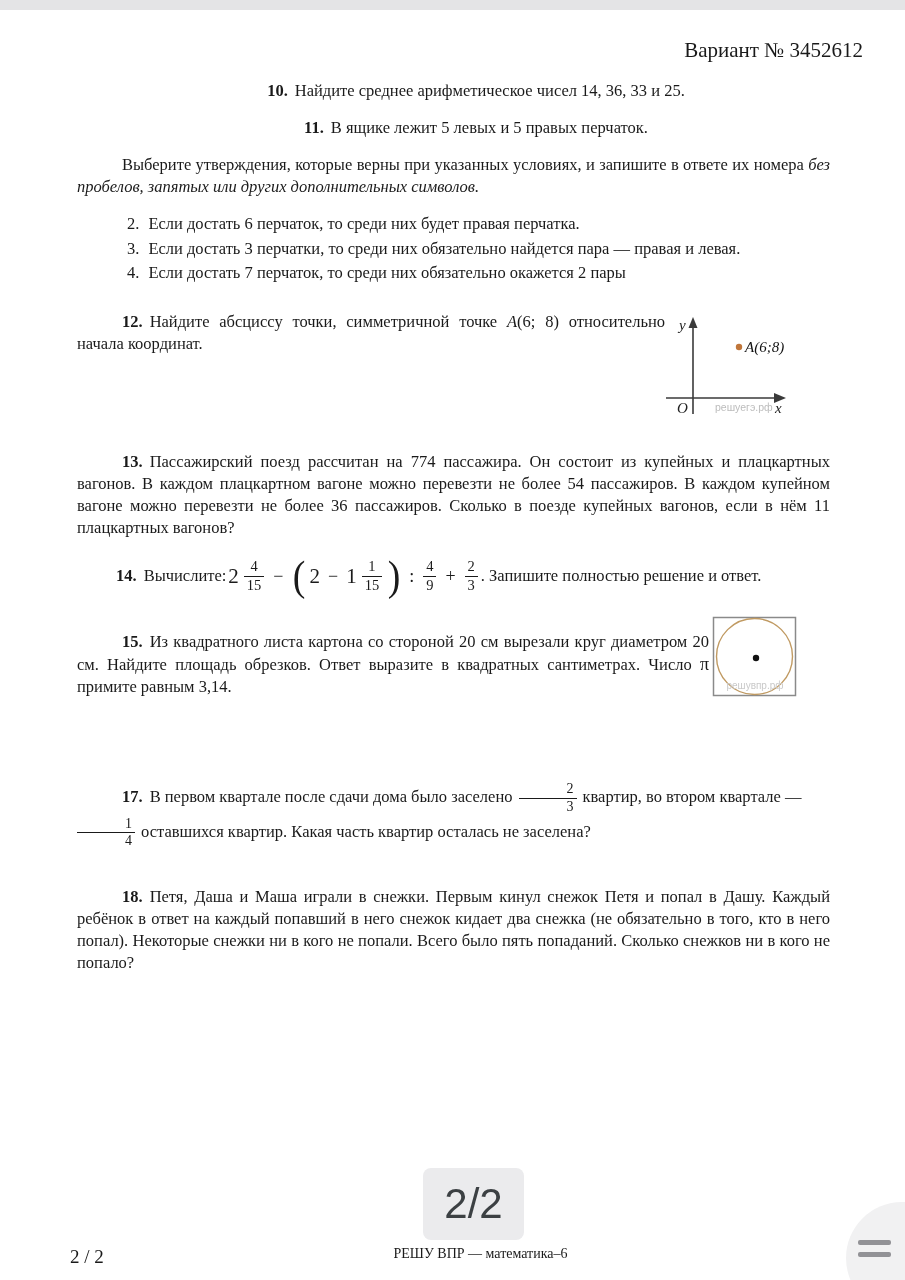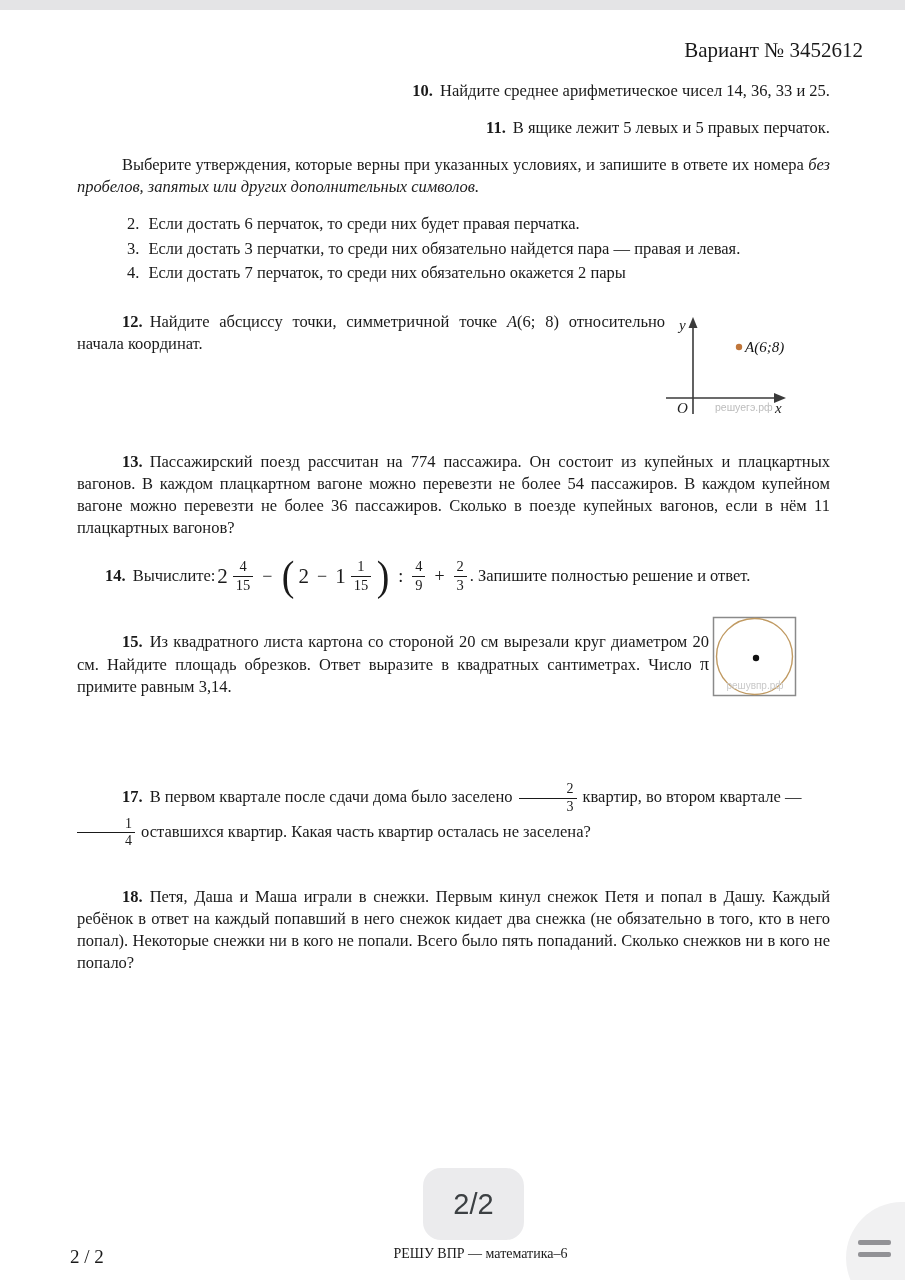--- a/index.html
+++ b/index.html
@@ -7,21 +7,21 @@
     position:relative; width:905px; height:1280px; background:#ffffff;
     overflow:hidden; font-family:"Liberation Serif", serif; color:#1a1a1a;
   }
   .topband { position:absolute; top:0; left:0; width:905px; height:10px; background:#e4e4e6; }
   .variant { position:absolute; top:38px; right:42px; font-size:21px; }
 
   .para {
     position:absolute; left:77px; width:753px;
     font-size:16.5px; line-height:22px; text-align:justify; text-indent:45px;
   }
-  .single { text-align:right; }
+  .single { text-align:center; }
   .pnum { margin-right:7px; font-weight:bold; }
   .ital { font-style:italic; }
 
   .stlist { position:absolute; left:127px; top:212px; width:703px; font-size:16.5px; }
   .stitem { line-height:24.5px; }
   .stitem .linum { margin-right:9px; }
 
   .narrow { width:588px; }
   .w15 { width:632px;margin-top:18px; }
 
@@ -35,37 +35,37 @@
   .wm2 { font-family:"Liberation Sans", sans-serif; font-size:10px; fill:#c9c9c9; }
 
   .fr {
     display:inline-flex; flex-direction:column; align-items:center;
     vertical-align:middle; font-size:14px; line-height:1.2; margin:0 6px;
   }
   .fr > span { padding:0 3px; }
   .fr > .d { border-top:1px solid #1a1a1a; }
 
   .p14 {
-    position:absolute; left:60px; top:548px; width:790px; height:56px;
+    position:absolute; left:71px; top:548px; width:790px; height:56px;
     display:flex; align-items:center; font-size:16.5px; white-space:nowrap;
   }
   .p14 .pnum { margin-left:45px; }
   .mathwhole { font-size:21px; margin:0 2px; }
   .mathop { font-size:18px; margin:0 6px; }
   .paren { font-size:42px; font-weight:400; line-height:1; margin:0 2px; transform:scaleX(0.9); }
   .p14 .fr { font-size:14.5px; margin:0 3px; }
 
   .p17 { top:781px; line-height:24px; }
   .pi { font-size:18px; }
 
   .overlay {
     position:absolute; left:423px; top:1168px; width:101px; height:72px;
-    background:#ebebed; border-radius:18px;
+    background:#ebebed; border-radius:8px;
     display:flex; align-items:center; justify-content:center;
-    font-family:"Liberation Sans", sans-serif; font-size:29px; color:#3c4043;text-align:center;
+    font-family:"Liberation Sans", sans-serif; font-size:42px; color:#3c4043;text-align:center;
   }
   .footer-left { position:absolute; left:70px; top:1246px; font-size:19px; }
   .footer-brand { position:absolute; left:0; top:1246px; width:905px; text-align:center; font-size:14px;padding-left:28px; }
 
   .scroll-handle {
     position:absolute; left:846px; top:1202px; width:116px; height:112px;
     background:#f1f1f2; border-radius:58px;
   }
   .scroll-handle .bar {
     position:absolute; left:12px; width:33px; height:4.5px;

